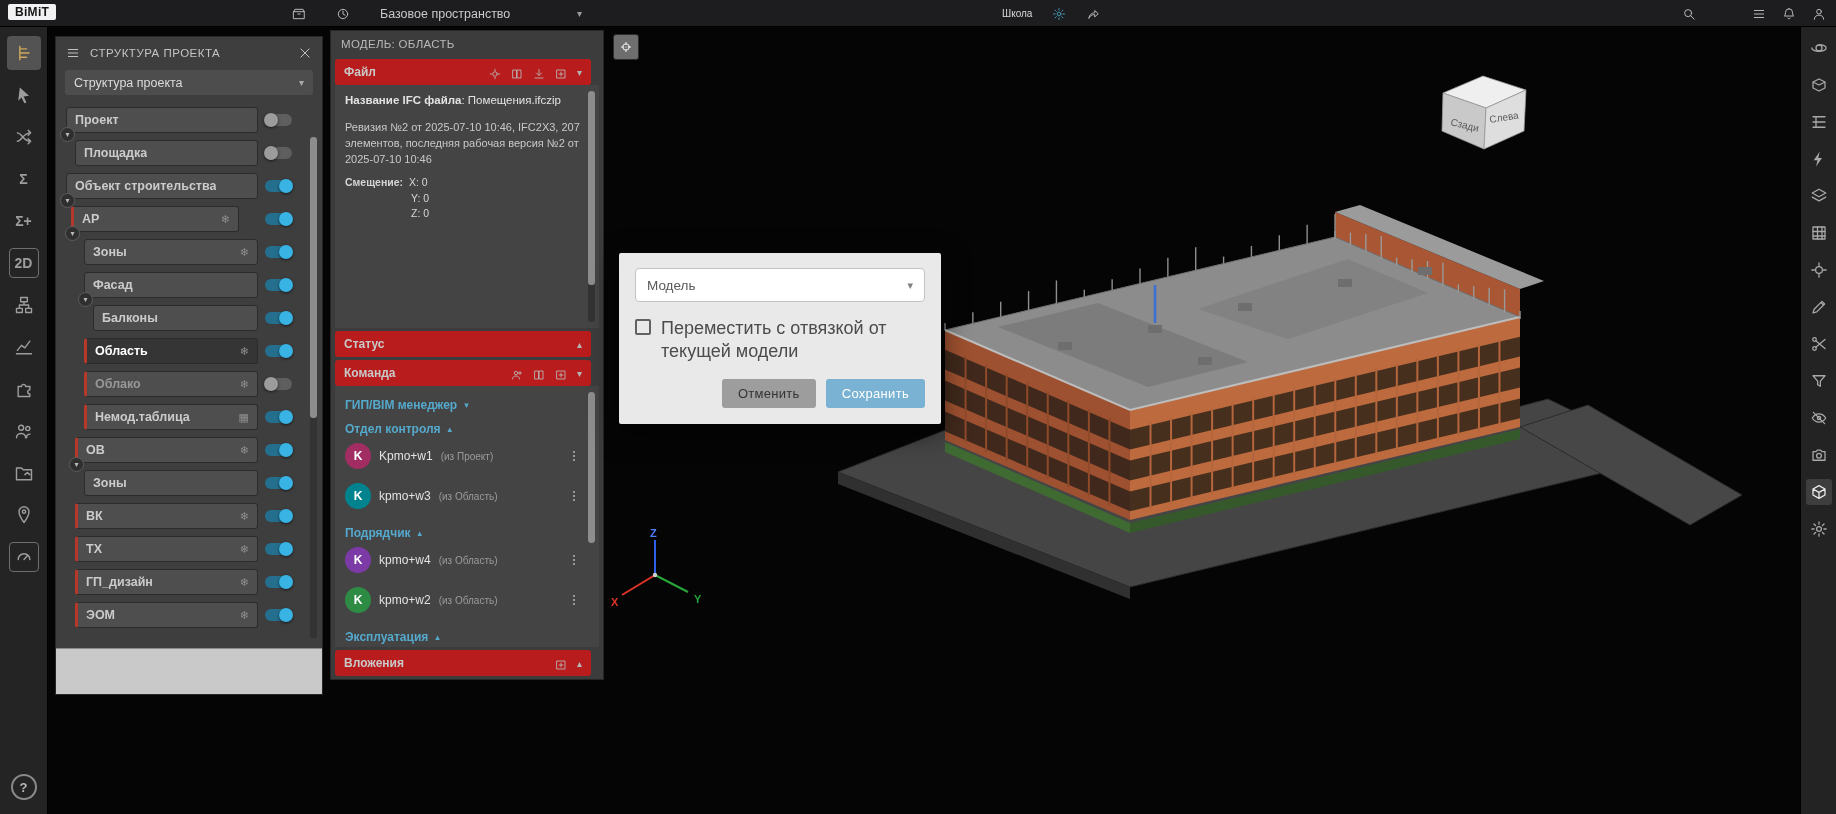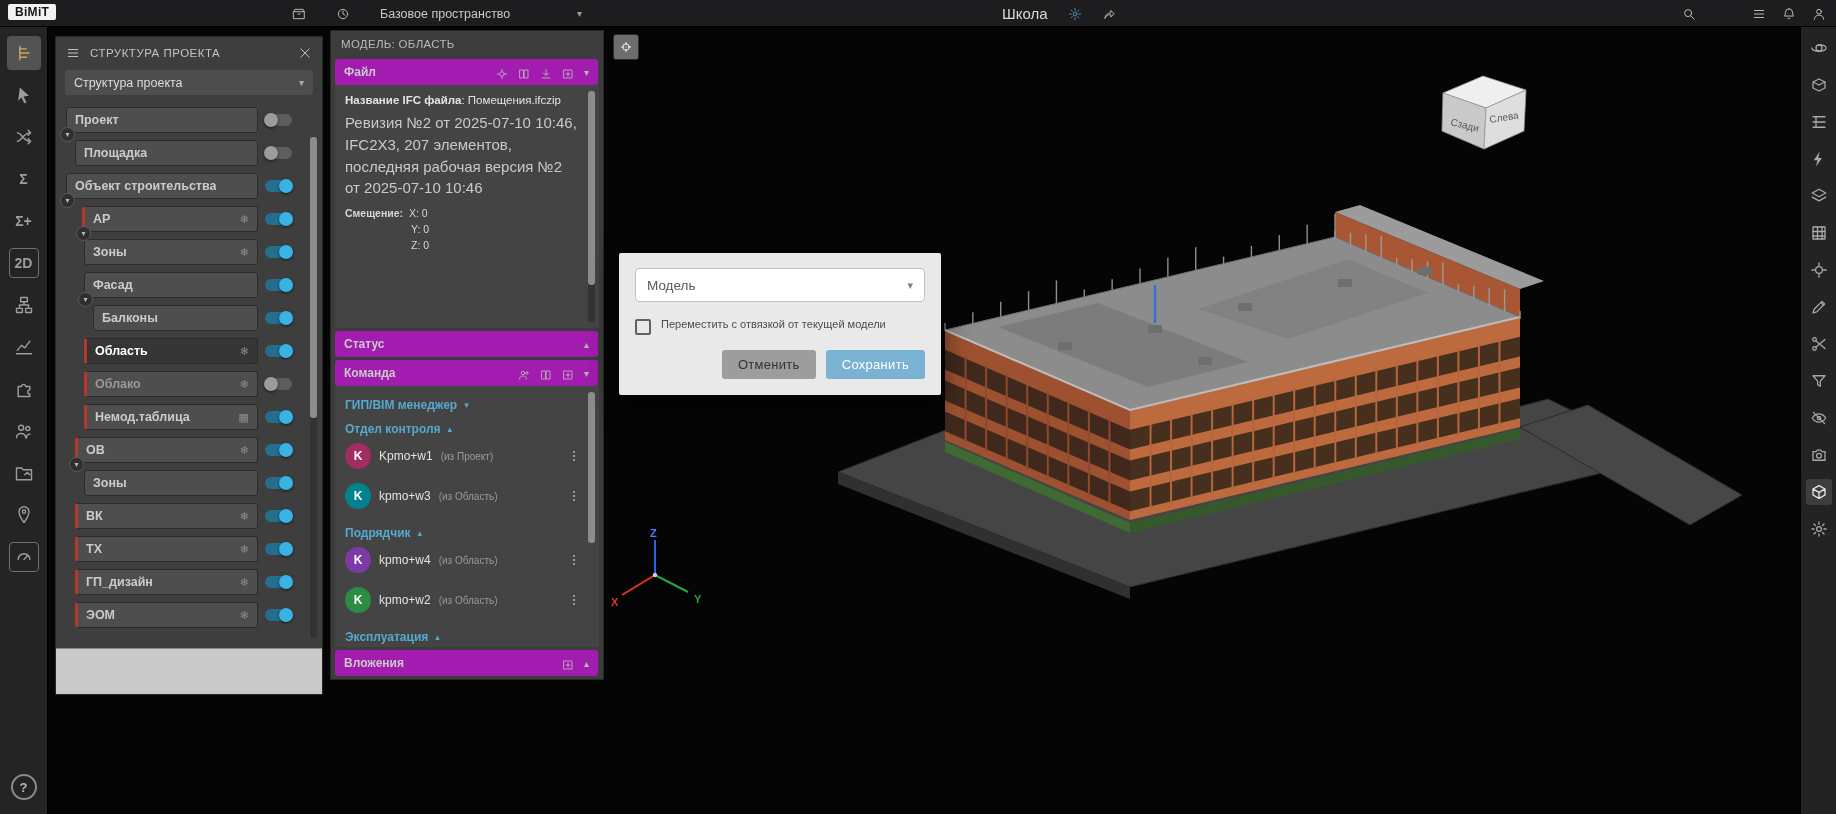--- a/index.html
+++ b/index.html
@@ -14,21 +14,21 @@
   .ic.s { width:14px; height:14px; }
   .ic.xs { width:12px; height:12px; }
 
   
   .topbar { position:absolute; top:0; left:0; right:0; height:27px; background:#1d1d1f; border-bottom:1px solid #000; z-index:40; }
   .logo { position:absolute; left:8px; top:4px; background:#f2f2f2; color:#151515; font-weight:700; font-size:12px; padding:1px 7px; border-radius:2px; letter-spacing:.3px; cursor:pointer; }
   .tb-mid { position:absolute; left:292px; top:0; height:27px; display:flex; align-items:center; gap:30px; color:#b9b9b9; }
   .workspace { display:flex; align-items:center; justify-content:space-between; width:202px; color:#c9c9c9; font-size:12.5px; cursor:pointer; }
   .workspace .caret { color:#9a9a9a; font-size:10px; }
   .tb-center { position:absolute; left:1002px; top:0; height:27px; display:flex; align-items:center; gap:20px; }
-  .proj-title { font-size:15px; color:#dadada; }
+  .proj-title { font-size:10px; color:#dadada; }
   .tb-center .gear { color:#4596b5; }
   .tb-center .share { color:#b5b5b5; }
   .tb-right { position:absolute; right:10px; top:0; height:27px; display:flex; align-items:center; gap:16px; color:#b9b9b9; }
   .tb-right .ic:first-child { margin-right:40px; }
 
   
   .left-toolbar { position:absolute; top:27px; left:0; bottom:0; width:48px; background:#242424; border-right:1px solid #000; display:flex; flex-direction:column; align-items:center; padding-top:9px; gap:8px; z-index:30; }
   .lt-item { width:34px; height:34px; border-radius:4px; display:flex; align-items:center; justify-content:center; color:#9d9d9d; cursor:pointer; flex:none; }
   .lt-item.active { background:#535353; color:#cfa85c; }
   .lt-item.boxed { border:1px solid #6f6f6f; width:30px; height:30px; margin:2px 0; }
@@ -46,21 +46,21 @@
 
   
   .right-toolbar { position:absolute; top:27px; right:0; bottom:0; width:36px; background:#232323; border-left:1px solid #000; display:flex; flex-direction:column; align-items:center; padding-top:8px; gap:11px; z-index:30; }
   .rt-item { width:26px; height:26px; border-radius:3px; display:flex; align-items:center; justify-content:center; color:#a9a9a9; cursor:pointer; flex:none; }
   .rt-item .ic { width:18px; height:18px; }
   .rt-item.active { background:#3e3e3e; color:#ececec; }
 
   
   .vscroll { position:absolute; width:7px; background:#333; border-radius:3px; }
   .vscroll .thumb { width:100%; background:#8d8d8d; border-radius:3px; }
-  .sec { height:26px; margin:3px 5px 0 4px; background:#a21caf; border-radius:3px; display:flex; align-items:center; padding:0 9px; flex:none; }
+  .sec { height:26px; margin:3px 12px 0 4px; background:#b91c1c; border-radius:3px; display:flex; align-items:center; padding:0 9px; flex:none; }
   .sec-title { font-size:12px; font-weight:700; color:#c9c9c9; }
   .sec-icons { margin-left:auto; display:flex; align-items:center; gap:10px; color:#b9b9b9; }
   .sec-caret { margin-left:10px; color:#b5b5b5; font-size:10px; }
 
   
   .structure-panel { position:absolute; left:55px; top:36px; width:268px; height:659px; background:#3e3e3e; border:1px solid #262626; z-index:20; display:flex; flex-direction:column; }
   .sp-header { height:31px; display:flex; align-items:center; gap:10px; padding:0 10px; color:#c3c3c3; flex:none; }
   .sp-title { flex:1; font-size:11.5px; letter-spacing:.5px; }
   .sp-select { height:25px; margin:2px 9px 6px 9px; background:#4d4d4d; border-radius:3px; display:flex; align-items:center; justify-content:space-between; padding:0 9px; font-size:12.5px; color:#dcdcdc; cursor:pointer; flex:none; }
   .sel-caret2 { color:#a9a9a9; font-size:10px; }
@@ -79,21 +79,21 @@
   .expander { position:absolute; left:-6px; bottom:-9px; width:15px; height:15px; border-radius:50%; background:#2f2f2f; border:1px solid #5d5d5d; color:#b9b9b9; font-size:8px; line-height:13px; text-align:center; z-index:3; cursor:pointer; }
   .sp-scroll { right:5px; top:100px; bottom:56px; }
   .sp-bottom { height:46px; background:#c9c9c9; border-top:1px solid #8b8b8b; flex:none; }
 
   
   .model-panel { position:absolute; left:330px; top:30px; width:274px; height:650px; background:#3c3c3c; border:1px solid #262626; z-index:19; display:flex; flex-direction:column; }
   .mp-title { height:25px; display:flex; align-items:center; padding:0 10px; font-size:11.5px; color:#b9b9b9; letter-spacing:.3px; flex:none; }
   .file-content { position:relative; height:243px; margin:0 4px; background:#444; padding:9px 18px 4px 10px; overflow:hidden; flex:none; }
   .fline { font-size:11.5px; color:#e3e3e3; }
   .fline b { font-weight:700; }
-  .frev { font-size:15px; color:#c9c9c9; line-height:1.45; margin-top:6px; }
+  .frev { font-size:11px; color:#c9c9c9; line-height:1.45; margin-top:14px; }
   .offsets { font-size:10.5px; color:#d6d6d6; margin-top:7px; line-height:1.5; }
   .offsets b { font-weight:700; }
   .offind { margin-left:66px; }
   .flink { font-size:12px; color:#54a9cd; margin-top:7px; cursor:pointer; }
   .flink .lcaret { font-size:10px; }
   .fc-scroll { right:4px; top:6px; bottom:6px; }
   .team-content { position:relative; flex:1; margin:0 4px; background:#444; padding:2px 18px 4px 10px; overflow:hidden; }
   .team-group { display:flex; align-items:center; gap:7px; font-size:12px; font-weight:700; color:#54a9cd; margin-top:10px; cursor:pointer; }
   .team-group .gcaret { font-size:9px; }
   .member { display:flex; align-items:center; gap:8px; padding:7px 0; }
@@ -106,21 +106,21 @@
 
   
   .dialog { position:absolute; left:619px; top:253px; width:322px; background:#e9e9e9; border-radius:2px; box-shadow:0 8px 28px rgba(0,0,0,.6); z-index:50; overflow:hidden; }
   .dialog-title { height:36px; background:#4b4d4f; color:#f2f2f2; font-size:13px; display:flex; align-items:center; padding:0 13px; }
   .dialog-title .close { margin-left:auto; color:#e8e8e8; cursor:pointer; }
   .dialog-body { padding:15px 16px 16px 16px; }
   .select { height:34px; background:#fff; border:1px solid #c2c2c2; border-radius:4px; display:flex; align-items:center; padding:0 11px; font-size:13.5px; color:#5a5a5a; cursor:pointer; }
   .sel-caret { margin-left:auto; color:#808080; font-size:11px; }
   .chk-row { display:flex; gap:10px; margin:15px 0 4px 0; align-items:flex-start; }
   .checkbox { width:16px; height:16px; border:2px solid #616161; border-radius:2px; background:#e9e9e9; flex:none; margin-top:2px; cursor:pointer; }
-  .chk-label { font-size:11px; color:#4c4c4c; line-height:1.3; }
+  .chk-label { font-size:18px; color:#4c4c4c; line-height:1.3; }
   .btn-row { display:flex; justify-content:flex-end; gap:10px; margin-top:15px; }
   .btn { height:29px; padding:0 16px; border:none; border-radius:3px; font-size:13px; letter-spacing:.3px; font-family:inherit; cursor:pointer; }
   .btn-cancel { background:#9d9d9d; color:#333; }
   .btn-save { background:#79b2d2; color:#fff; }
 </style>
 </head>
 <body>
 
 <div class="app">
 
@@ -376,21 +376,21 @@
           </div>
           <span class="toggle off"></span>
         </div>
         <div class="tree-row" style="margin-left: 10px;">
           <div class="tree-box">
             <span class="tree-label">Объект строительства</span>
           </div>
           <span class="toggle"></span>
           <span class="expander">▾</span>
         </div>
-        <div class="tree-row" style="margin-left: 26px;">
+        <div class="tree-row" style="margin-left: 15px; gap: 19px;">
           <div class="tree-box red">
             <span class="tree-label">АР</span>
             <span class="tree-flag">❄</span>
           </div>
           <span class="toggle"></span>
           <span class="expander">▾</span>
         </div>
         <div class="tree-row" style="margin-left: 28px;">
           <div class="tree-box">
             <span class="tree-label">Зоны</span>

